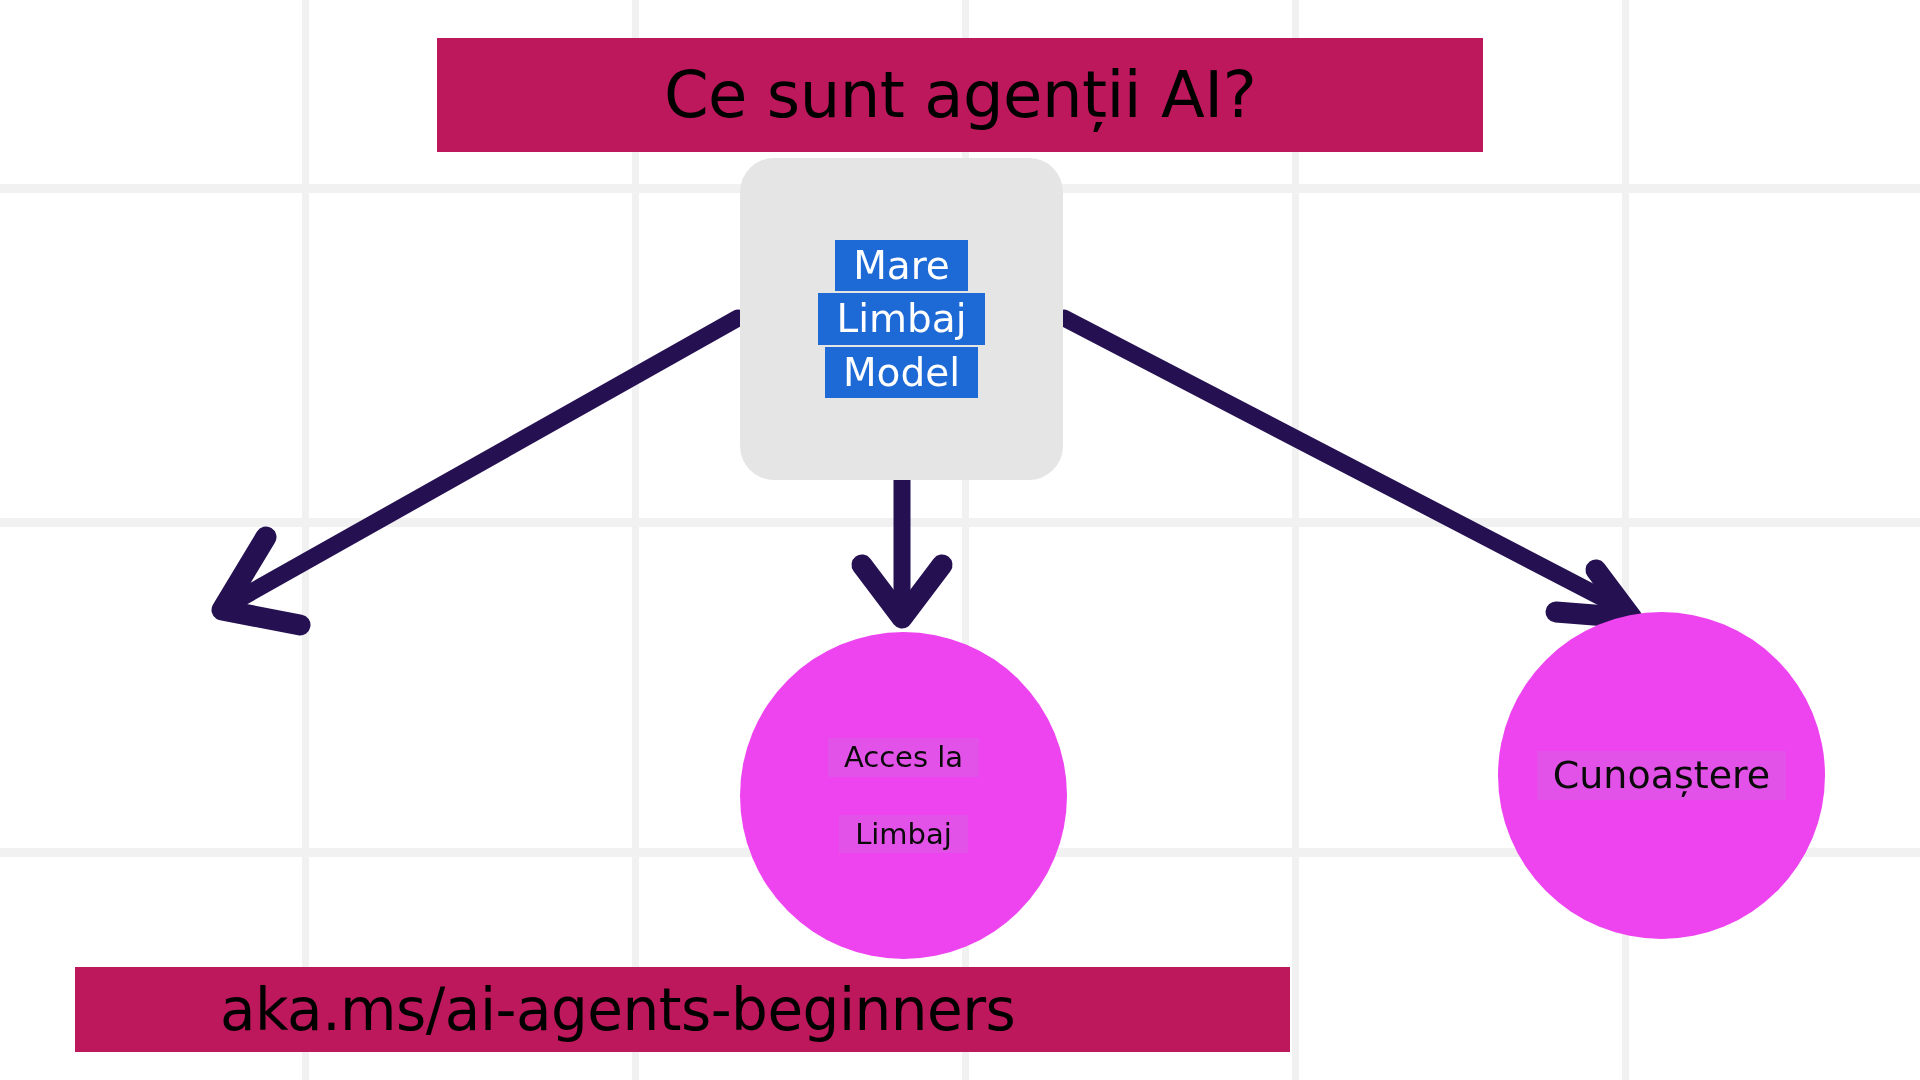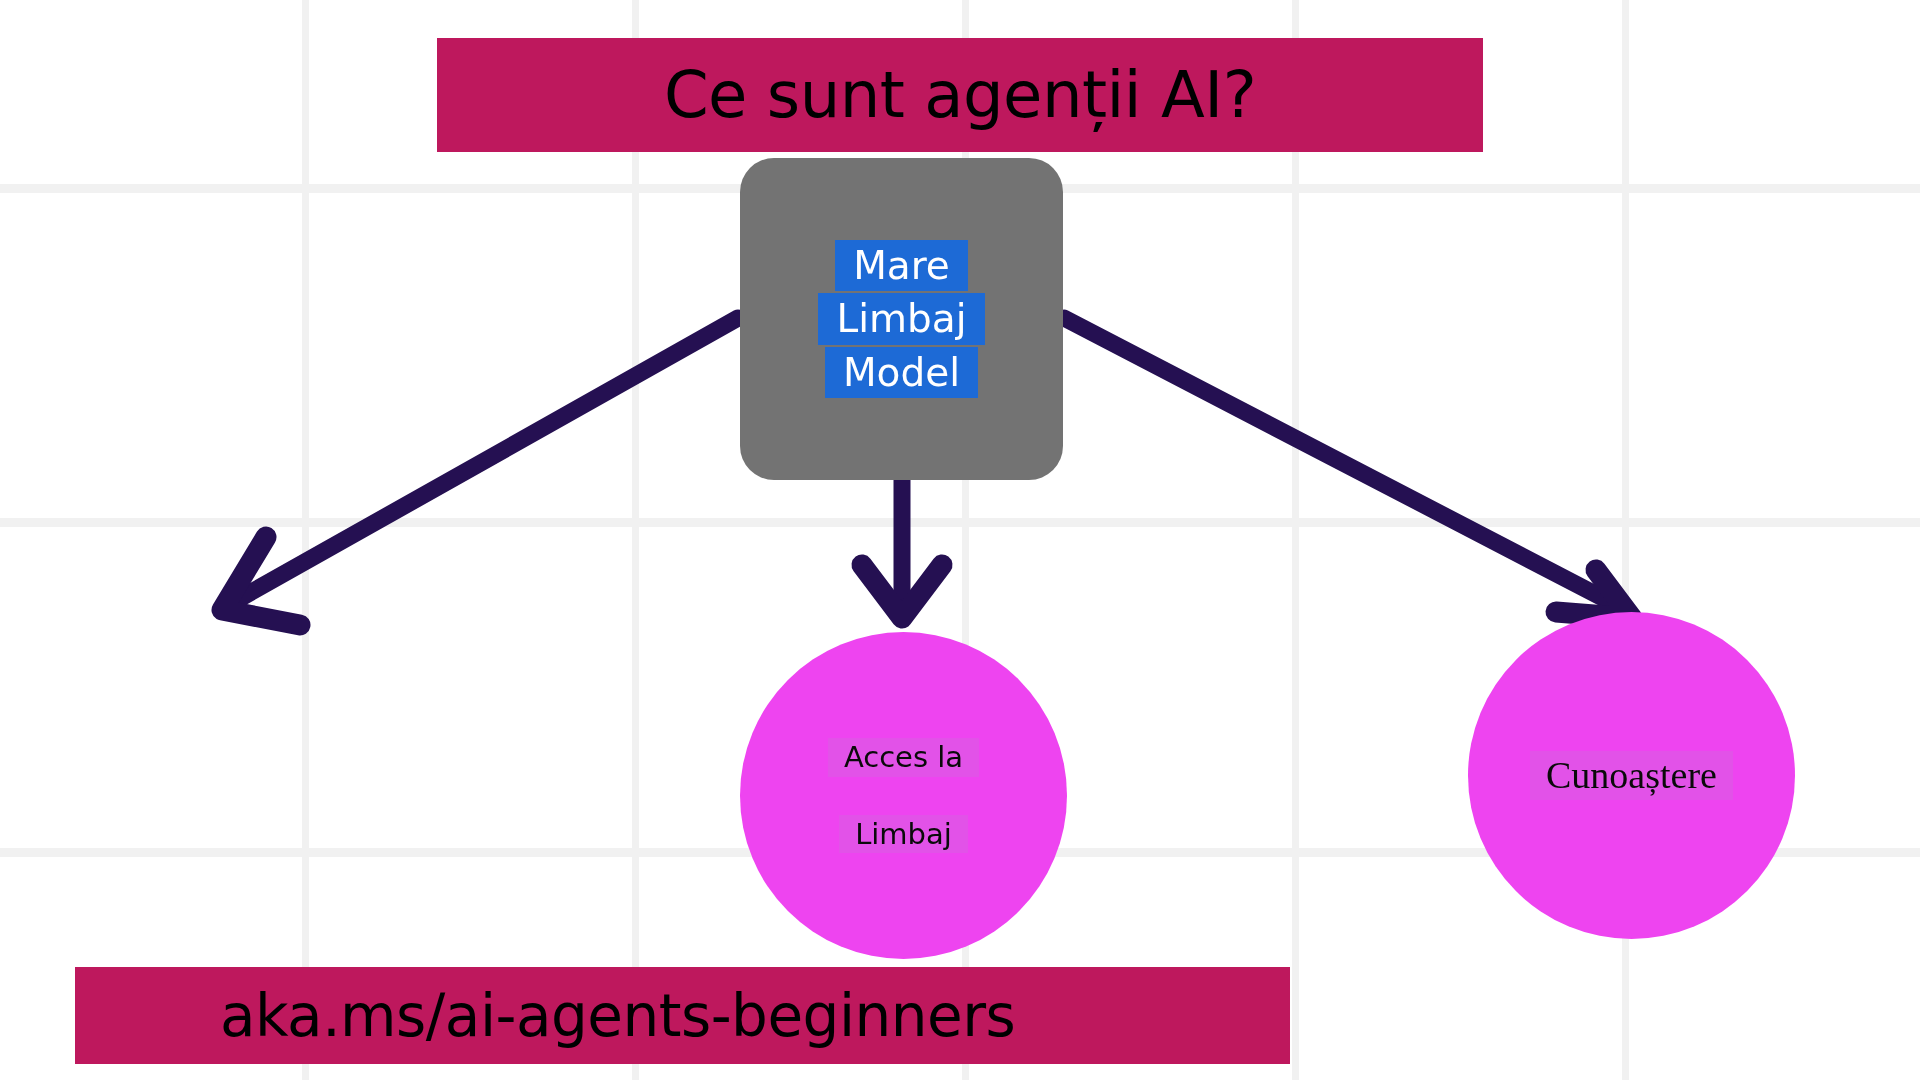--- a/index.html
+++ b/index.html
@@ -57,21 +57,21 @@
     z-index: 3;
   }
 
   
   .llm-node {
     position: absolute;
     left: 740px;
     top: 158px;
     width: 323px;
     height: 322px;
-    background: #737373;
+    background: #e5e5e5;
     border-radius: 34px;
     z-index: 4;
     display: flex;
     flex-direction: column;
     align-items: center;
     justify-content: center;
     gap: 2px;
   }
   .llm-line {
     color: #ffffff;
@@ -87,21 +87,21 @@
     border-radius: 50%;
     background: #ee44f0;
     z-index: 4;
     display: flex;
     flex-direction: column;
     align-items: center;
     justify-content: center;
   }
   .circle-node.left   { left:  50px; top: 612px; width: 327px; height: 327px; }
   .circle-node.middle { left: 740px; top: 632px; width: 327px; height: 327px; }
-  .circle-node.right  { left: 1468px; top: 612px; width: 327px; height: 327px; font-family: Liberation Serif, serif; }
+  .circle-node.right  { left: 1498px; top: 612px; width: 327px; height: 327px; }
 
   .circle-line {
     color: #0a0a0a;
     white-space: nowrap;
     padding: 2px 16px;
     background: #e252e8;
   }
   .circle-line.big   { font-size: 35px; line-height: 1.2; }
   .circle-line.small { font-size: 29px; line-height: 1.2; }
   .circle-line.lone  { font-size: 38px; line-height: 1.2; }
@@ -124,21 +124,21 @@
     width: 1046px;
     height: 114px;
     justify-content: center;
     font-size: 64px;
     letter-spacing: -0.5px;
   }
   .banner-footer {
     left: 75px;
     top: 967px;
     width: 1215px;
-    height: 97px;
+    height: 85px;
     justify-content: flex-start;
     padding-left: 145px;
     box-sizing: border-box;
     font-size: 58px;
     letter-spacing: -0.5px;
   }
 </style>
 </head>
 <body>
 

